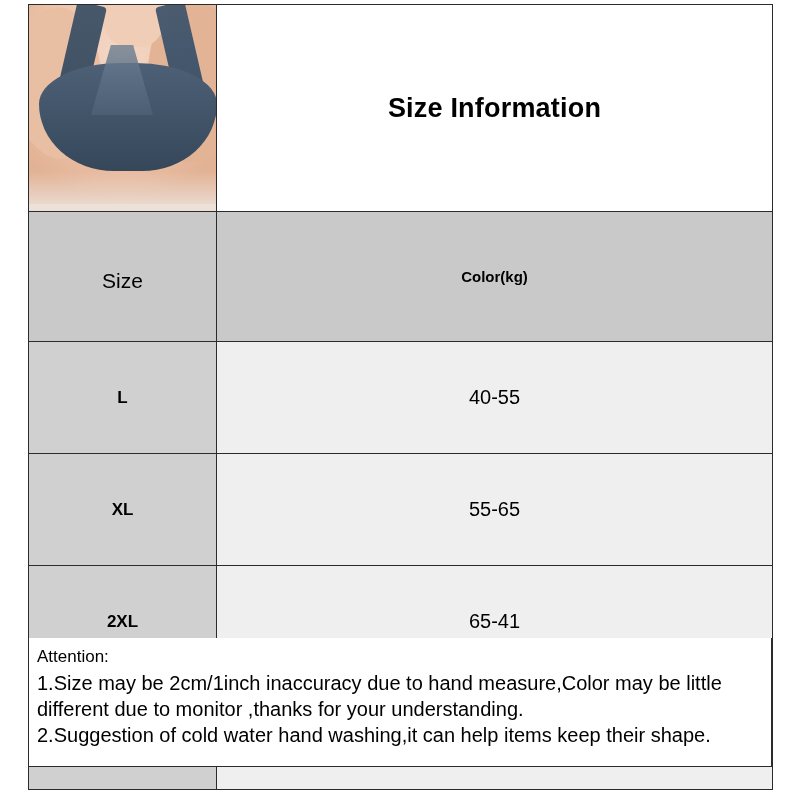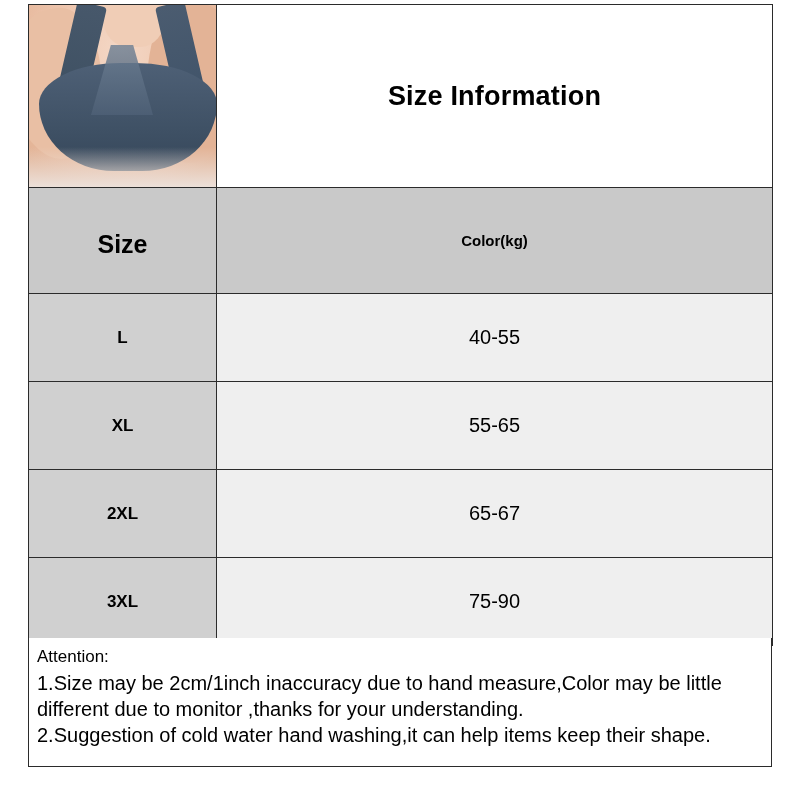--- a/index.html
+++ b/index.html
@@ -27,21 +27,21 @@
     position: absolute;
     left: 28px;
     top: 4px;
     width: 744px;
     border-collapse: collapse;
     table-layout: fixed;
   }
 
   .size-table td {
     border: 1px solid #2b2b2b;
-    padding: 0;
+    padding: 12px;
     vertical-align: middle;
   }
 
   
   .photo-cell {
     width: 188px;
     height: 182px;
     padding: 0;
     background: #f1e4de;
     position: relative;
@@ -153,22 +153,22 @@
     letter-spacing: .2px;
   }
 
   
   .hdr-size, .hdr-weight {
     background: #c9c9c9;
     text-align: center;
     height: 105px;
   }
   .hdr-size-text {
-    font-size: 25px;
-    font-weight: bold;
+    font-size: 21px;
+    font-weight: normal;
     margin-top: 8px;
   }
   .hdr-weight-text {
     font-size: 15px;
     font-weight: bold;
   }
 
   
   .cell-size {
     background: #d0d0d0;
@@ -264,21 +264,21 @@
         <td class="cell-weight">
           <div class="cell-weight-text">55-65</div>
         </td>
       </tr>
 
       <tr>
         <td class="cell-size">
           <div class="cell-size-text">2XL</div>
         </td>
         <td class="cell-weight">
-          <div class="cell-weight-text">65-67</div>
+          <div class="cell-weight-text">65-41</div>
         </td>
       </tr>
 
       <tr>
         <td class="cell-size">
           <div class="cell-size-text">3XL</div>
         </td>
         <td class="cell-weight">
           <div class="cell-weight-text">75-90</div>
         </td>

